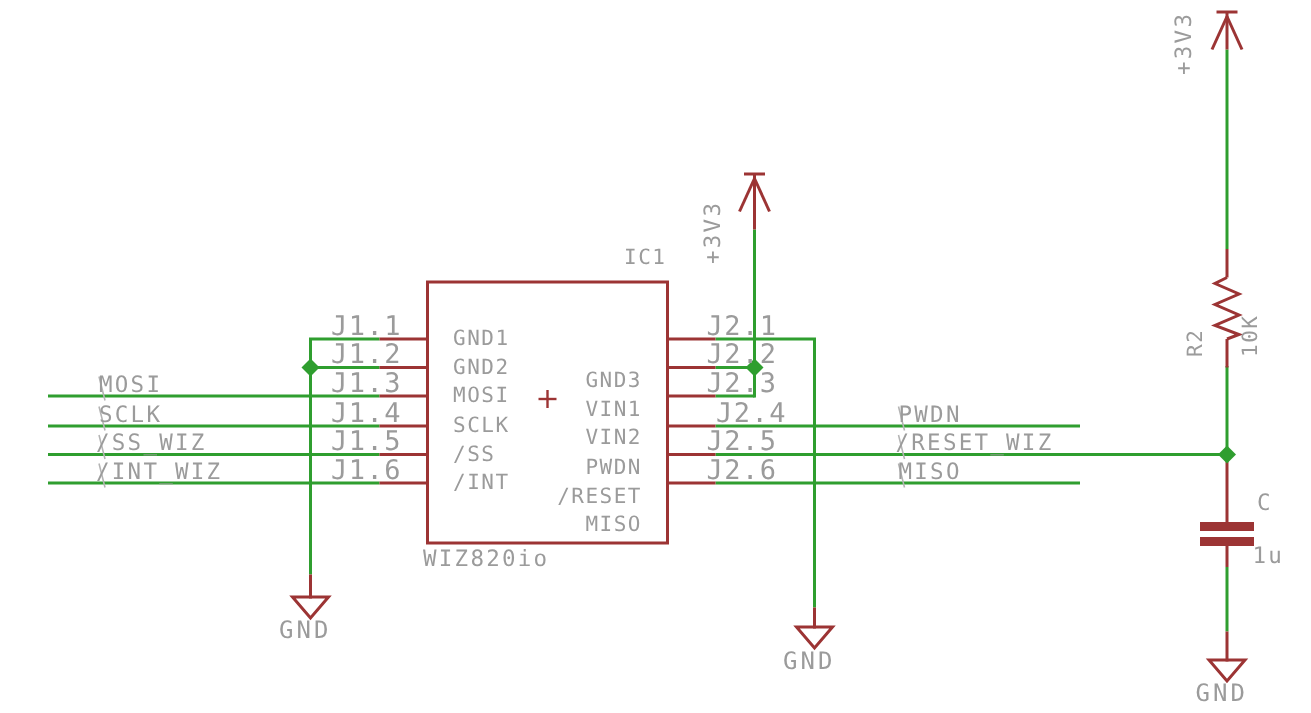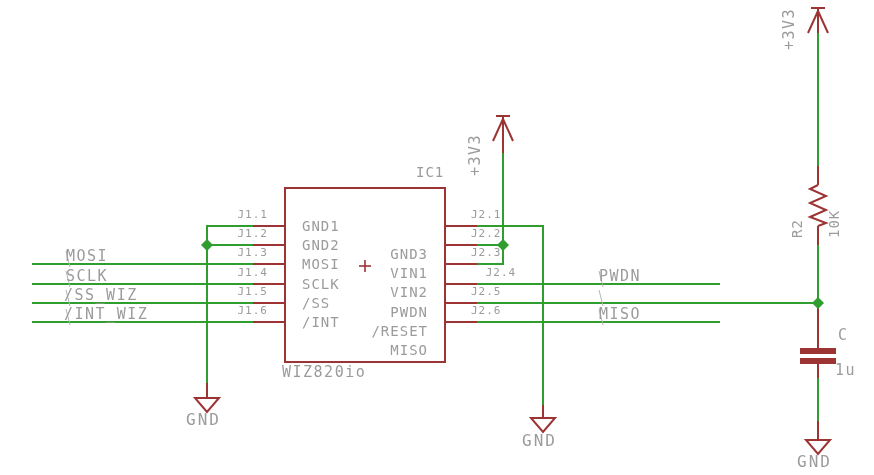--- a/index.html
+++ b/index.html
@@ -12,21 +12,21 @@
   }
   .canvas svg{position:absolute;left:0;top:0;}
   .lbl{
     position:absolute;
     color:#9b9b9b;
     white-space:nowrap;
     letter-spacing:1.5px;
     line-height:1.05;
     font-size:15px;
   }
-  .s13{font-size:11px;letter-spacing:1px;}
+  .s13{font-size:18px;letter-spacing:1px;}
   .s14{font-size:14px;letter-spacing:1px;}
   .s16{font-size:16px;letter-spacing:2px;}
   .pinnum-l{left:216px;width:52px;text-align:right;}
   .pinnum-r{left:471px;width:60px;}
   .pinname-l{left:302px;}
   .pinname-r{left:338px;width:90px;text-align:right;margin-top:28px;}
   .vert{
     transform:rotate(-90deg);
     transform-origin:0 0;
   }
@@ -168,20 +168,21 @@
   <div class="lbl s14 pinname-r" style="top:277px;">PWDN</div>
   <div class="lbl s14 pinname-r" style="top:296px;">/RESET</div>
   <div class="lbl s14 pinname-r" style="top:315px;">MISO</div>
 
   <div class="lbl" style="left:66px;top:249px;">MOSI</div>
   <div class="lbl" style="left:66px;top:269px;">SCLK</div>
   <div class="lbl" style="left:64px;top:288px;">/SS_WIZ</div>
   <div class="lbl" style="left:64px;top:307px;">/INT_WIZ</div>
 
   <div class="lbl" style="left:599px;top:269px;">PWDN</div>
+  <div class="lbl" style="left:597px;top:288px;">/RESET_WIZ</div>
   <div class="lbl" style="left:599px;top:307px;">MISO</div>
 
   <div class="lbl vert" style="left:468px;top:176px;">+3V3</div>
   <div class="lbl vert" style="left:782px;top:50px;">+3V3</div>
 
   <div class="lbl s16" style="left:186px;top:412px;">GND</div>
   <div class="lbl s16" style="left:522px;top:433px;">GND</div>
   <div class="lbl s16" style="left:797px;top:454px;">GND</div>
 
   <div class="lbl vert s14" style="left:790px;top:238px;">R2</div>

